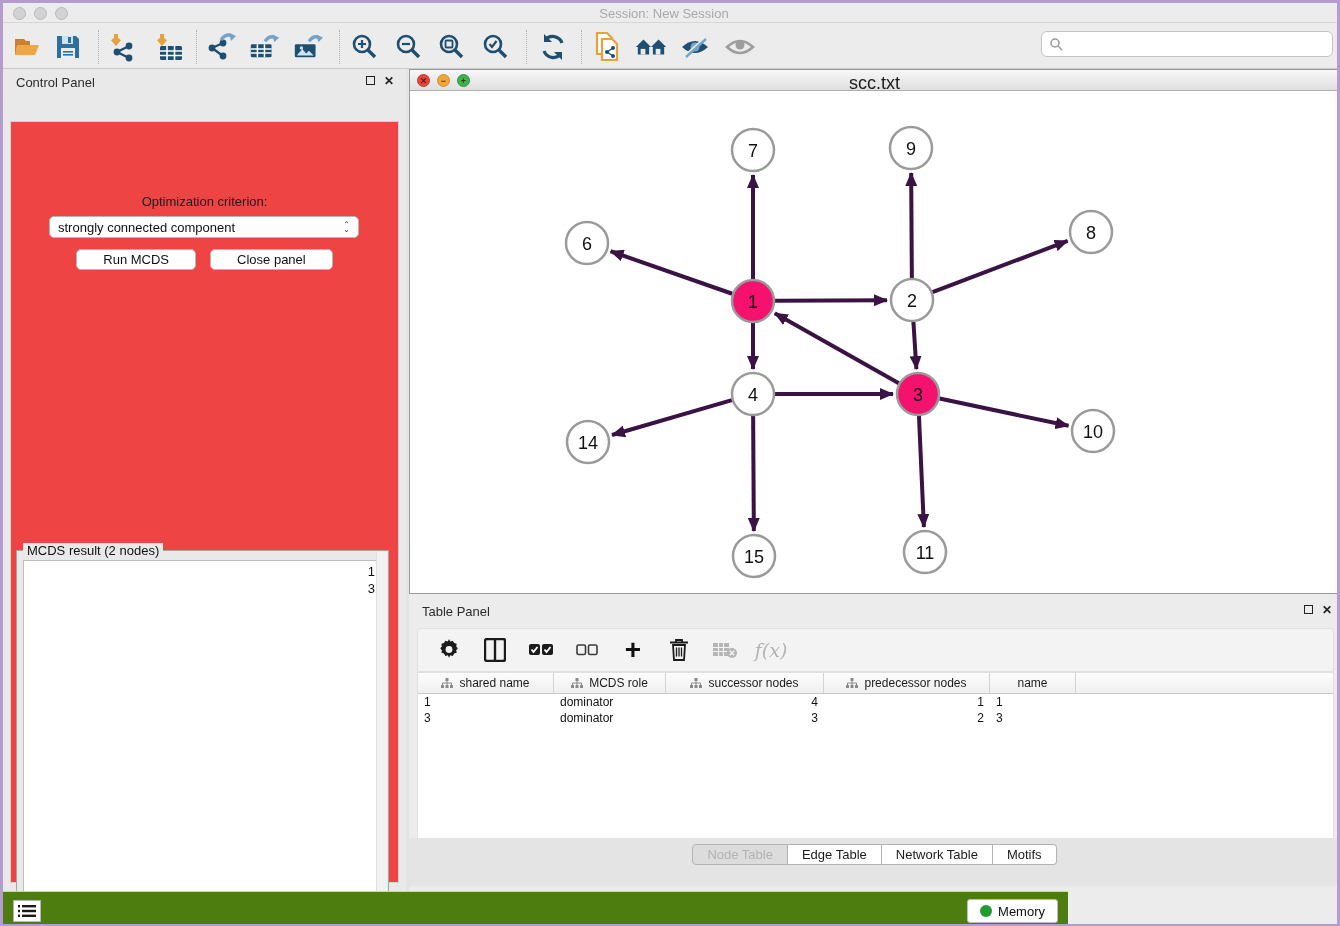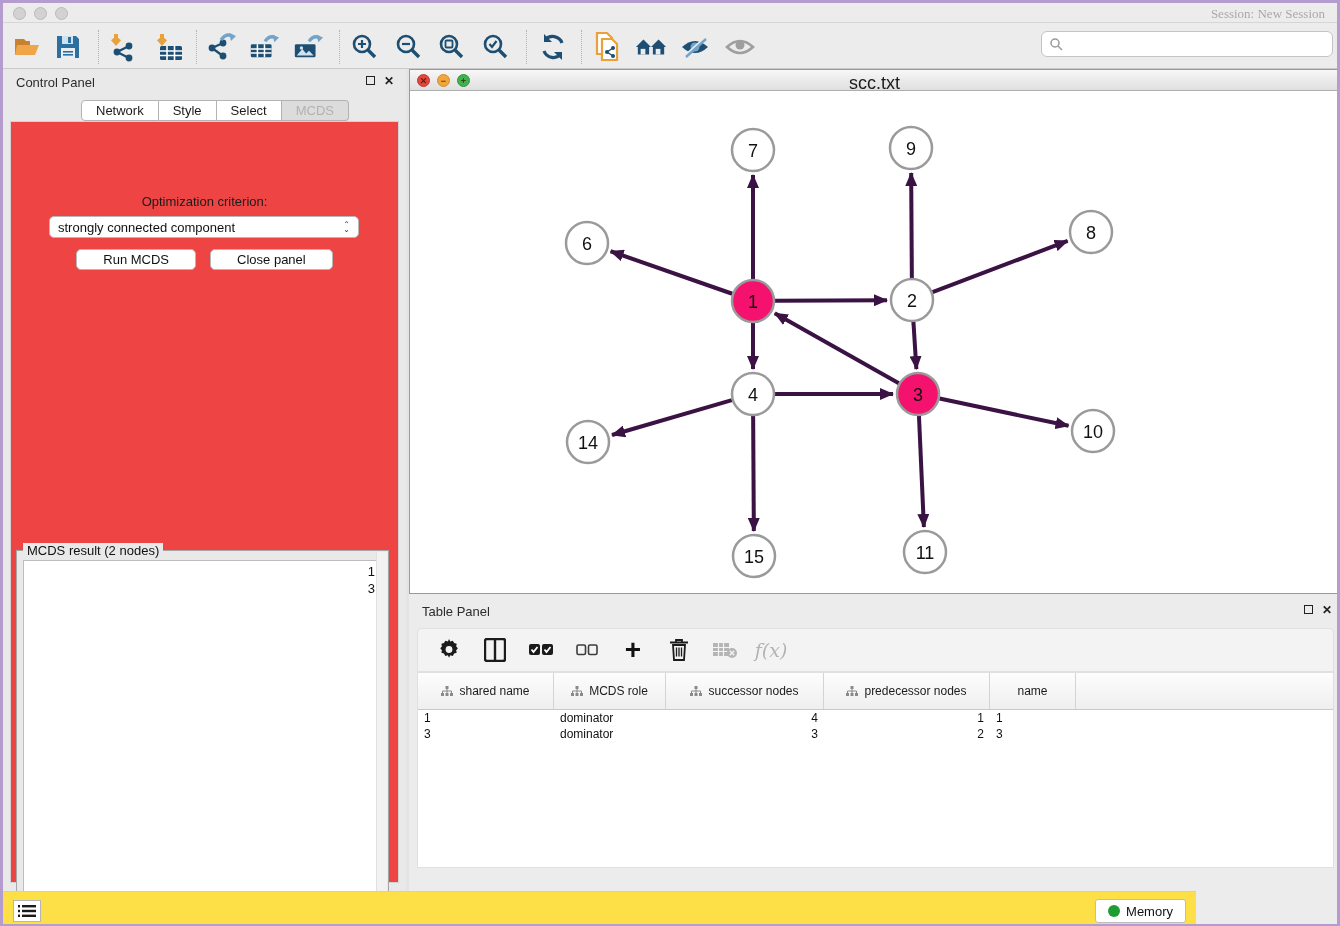--- a/index.html
+++ b/index.html
@@ -4,21 +4,21 @@
 <style>
   * { margin:0; padding:0; box-sizing:border-box; }
   html,body { width:1340px; height:926px; font-family:"Liberation Sans",sans-serif; background:#ececec; }
   #app { position:relative; width:1340px; height:926px; background:#ececec; overflow:hidden;
          border-left:3px solid #b49cce; border-right:3px solid #b49cce; border-top:3px solid #b49cce; border-bottom:2px solid #b49cce; }
 
   
   .titlebar { position:absolute; left:0; top:0; width:1334px; height:20px; background:#ececec; border-bottom:1px solid #d6d6d6; }
   .titlebar .traffic { position:absolute; left:10px; top:4px; display:flex; gap:8px; }
   .titlebar .tl { width:13px; height:13px; border-radius:50%; background:#d2d2d2; border:1px solid #b9b9b9; }
-  .titlebar .wtitle { position:absolute; left:0; right:12px; top:3px; text-align:right; font-size:13px; color:#a9a9a9;font-family:Liberation Serif, serif; }
+  .titlebar .wtitle { position:absolute; left:0; right:12px; top:3px; text-align:center; font-size:13px; color:#a9a9a9; }
 
   
   .toolbar { position:absolute; left:0; top:21px; width:1334px; height:45px; background:#ececec; border-bottom:1px solid #c9c9c9; }
   .tb-icon { position:absolute; top:7px; width:32px; height:32px; display:flex; align-items:center; justify-content:center; cursor:pointer; }
   .tb-sep { position:absolute; top:6px; width:0; height:34px; border-left:1px dotted #b4b4b4; }
   .searchbox { position:absolute; left:1038px; top:7px; width:292px; height:26px; background:#fff; border:1px solid #c4c4c4; border-radius:6px; display:flex; align-items:center; padding-left:7px; gap:4px; }
   .searchbox input { border:none; outline:none; flex:1; font-size:12px; font-family:"Liberation Sans",sans-serif; background:transparent; }
 
   
   .dock-left { position:absolute; left:0; top:66px; width:403px; height:822px; background:#e9e9e9; }
@@ -62,30 +62,30 @@
   .ntl.yel { background:#f0a63b; border:1px solid #d28f2f; }
   .ntl.grn { background:#3fb24f; border:1px solid #2f9640; }
   #graph-svg { position:absolute; left:0; top:22px; }
 
   
   .table-panel { position:absolute; left:406px; top:595px; width:931px; height:293px; background:#ececec; }
   .tp-toolbar { position:absolute; left:8px; top:30px; width:917px; height:44px; background:#f3f3f3; border:1px solid #e0e0e0; border-radius:4px 4px 0 0; display:flex; align-items:center; gap:20px; padding-left:18px; }
   .tp-tool { display:flex; align-items:center; justify-content:center; width:26px; height:26px; cursor:pointer; }
   .fx { font-family:"DejaVu Serif",serif; font-style:italic; font-size:19px; color:#b3b3b3; }
   .tp-table { position:absolute; left:8px; top:74px; width:917px; height:196px; background:#fff; border:1px solid #e0e0e0; overflow:hidden; }
-  .thead { display:flex; height:37px; background:linear-gradient(#fdfdfd,#efefef); border-bottom:1px solid #c9c9c9; }
+  .thead { display:flex; height:21px; background:linear-gradient(#fdfdfd,#efefef); border-bottom:1px solid #c9c9c9; }
   .th { display:flex; align-items:center; justify-content:center; gap:6px; font-size:12px; color:#1b1b1b;
         border-right:1px solid #d4d4d4; height:100%; cursor:pointer; }
   .trow { display:flex; height:16px; font-size:12px; color:#111; align-items:center; }
   .td { padding:0 6px; }
   .num { text-align:right; }
   .tp-tabs { position:absolute; left:0; right:0; top:240px; height:48px; background:#e4e4e4; display:flex; justify-content:center; align-items:flex-start; padding-top:6px; }
 
   
-  .statusbar { position:absolute; left:0; top:888px; width:1193px; height:33px; background:#fde047; border-top:1px solid #cfcfcf; }
+  .statusbar { position:absolute; left:0; top:888px; width:1065px; height:33px; background:#4d7c0f; border-top:1px solid #cfcfcf; }
   .list-btn { position:absolute; left:10px; top:8px; width:28px; height:22px; background:#fff; border:1px solid #b5b5b5; display:flex; align-items:center; justify-content:center; cursor:pointer; }
   .memory-btn { position:absolute; right:10px; top:7px; height:24px; background:#fff; border:1px solid #bdbdbd; border-radius:3px;
                 display:flex; align-items:center; gap:6px; padding:0 12px; font-size:13px; color:#111; cursor:pointer; }
   .mem-dot { width:12px; height:12px; border-radius:50%; background:#1f9d31; }
 
   .splitter-v { position:absolute; left:403px; top:66px; width:3px; height:822px; background:#e4e4e4; }
 </style>
 </head>
 <body>
 
@@ -266,26 +266,20 @@
     </div>
   </div>
 
   <div class="dock-left">
     <div class="panel-head">
       <span class="ph-title">Control Panel</span>
       <span class="ph-btns">
         <span class="ph-btn"><span class="float-glyph"></span></span>
         <span class="ph-btn" style="font-weight:bold">✕</span>
       </span>
-    </div>
-    <div class="cp-tabs">
-      <div class="tabbtn">Network</div>
-      <div class="tabbtn">Style</div>
-      <div class="tabbtn">Select</div>
-      <div class="tabbtn sel">MCDS</div>
     </div>
     <div class="cp-body">
       <div class="opt-label">Optimization criterion:</div>
       <div class="combo">
         <span>strongly connected component</span>
         <span class="spin">
             <span>⌃</span>
             <span>⌄</span>
           </span>
       </div>
@@ -481,20 +475,26 @@
       </div>
       <div class="trow">
         <div class="td" style="width:136px">3</div>
         <div class="td" style="width:112px">dominator</div>
         <div class="td num" style="width:158px">3</div>
         <div class="td num" style="width:166px">2</div>
         <div class="td" style="width:86px">3</div>
       </div>
     </div>
 
+    <div class="tp-tabs">
+      <div class="tabbtn sel">Node Table</div>
+      <div class="tabbtn">Edge Table</div>
+      <div class="tabbtn">Network Table</div>
+      <div class="tabbtn">Motifs</div>
+    </div>
   </div>
 
   <div class="statusbar">
     <div class="list-btn">
       <svg width="18" height="14" viewBox="0 0 18 14">
           <g fill="#1b1b1b">
             <rect x="0" y="1" width="2" height="2.4"></rect>
             <rect x="4" y="1" width="14" height="2.4"></rect>
             <rect x="0" y="5.8" width="2" height="2.4"></rect>
             <rect x="4" y="5.8" width="14" height="2.4"></rect>

